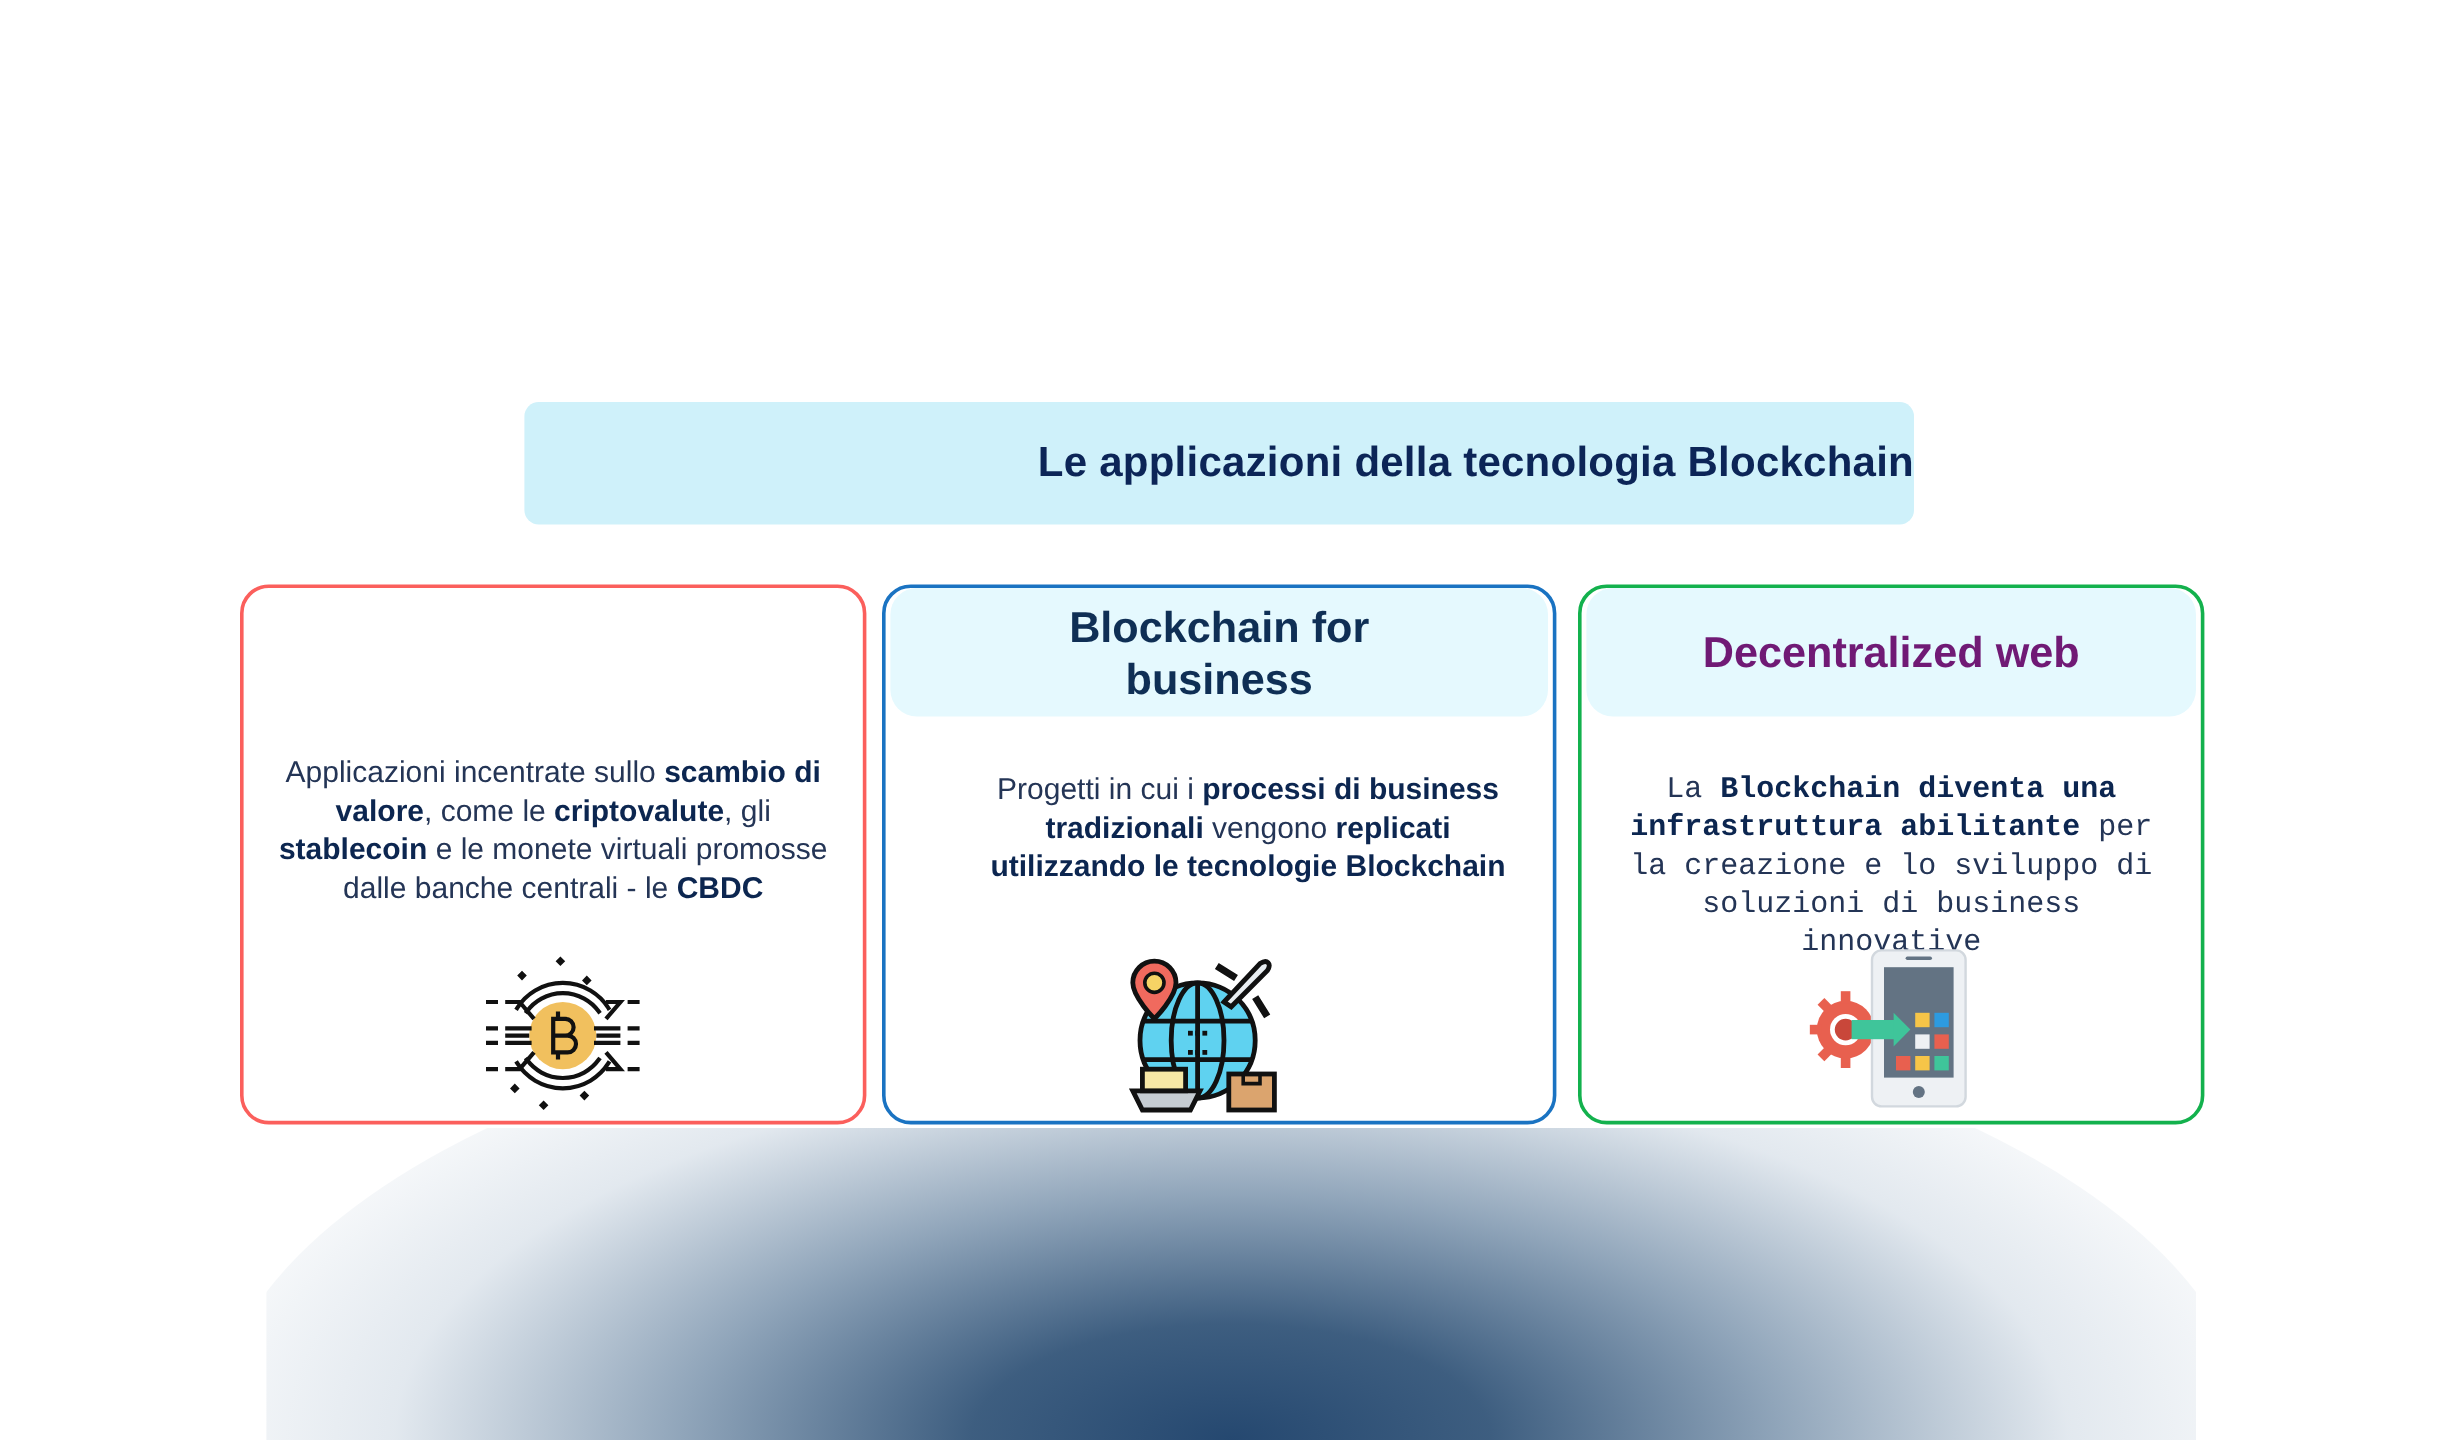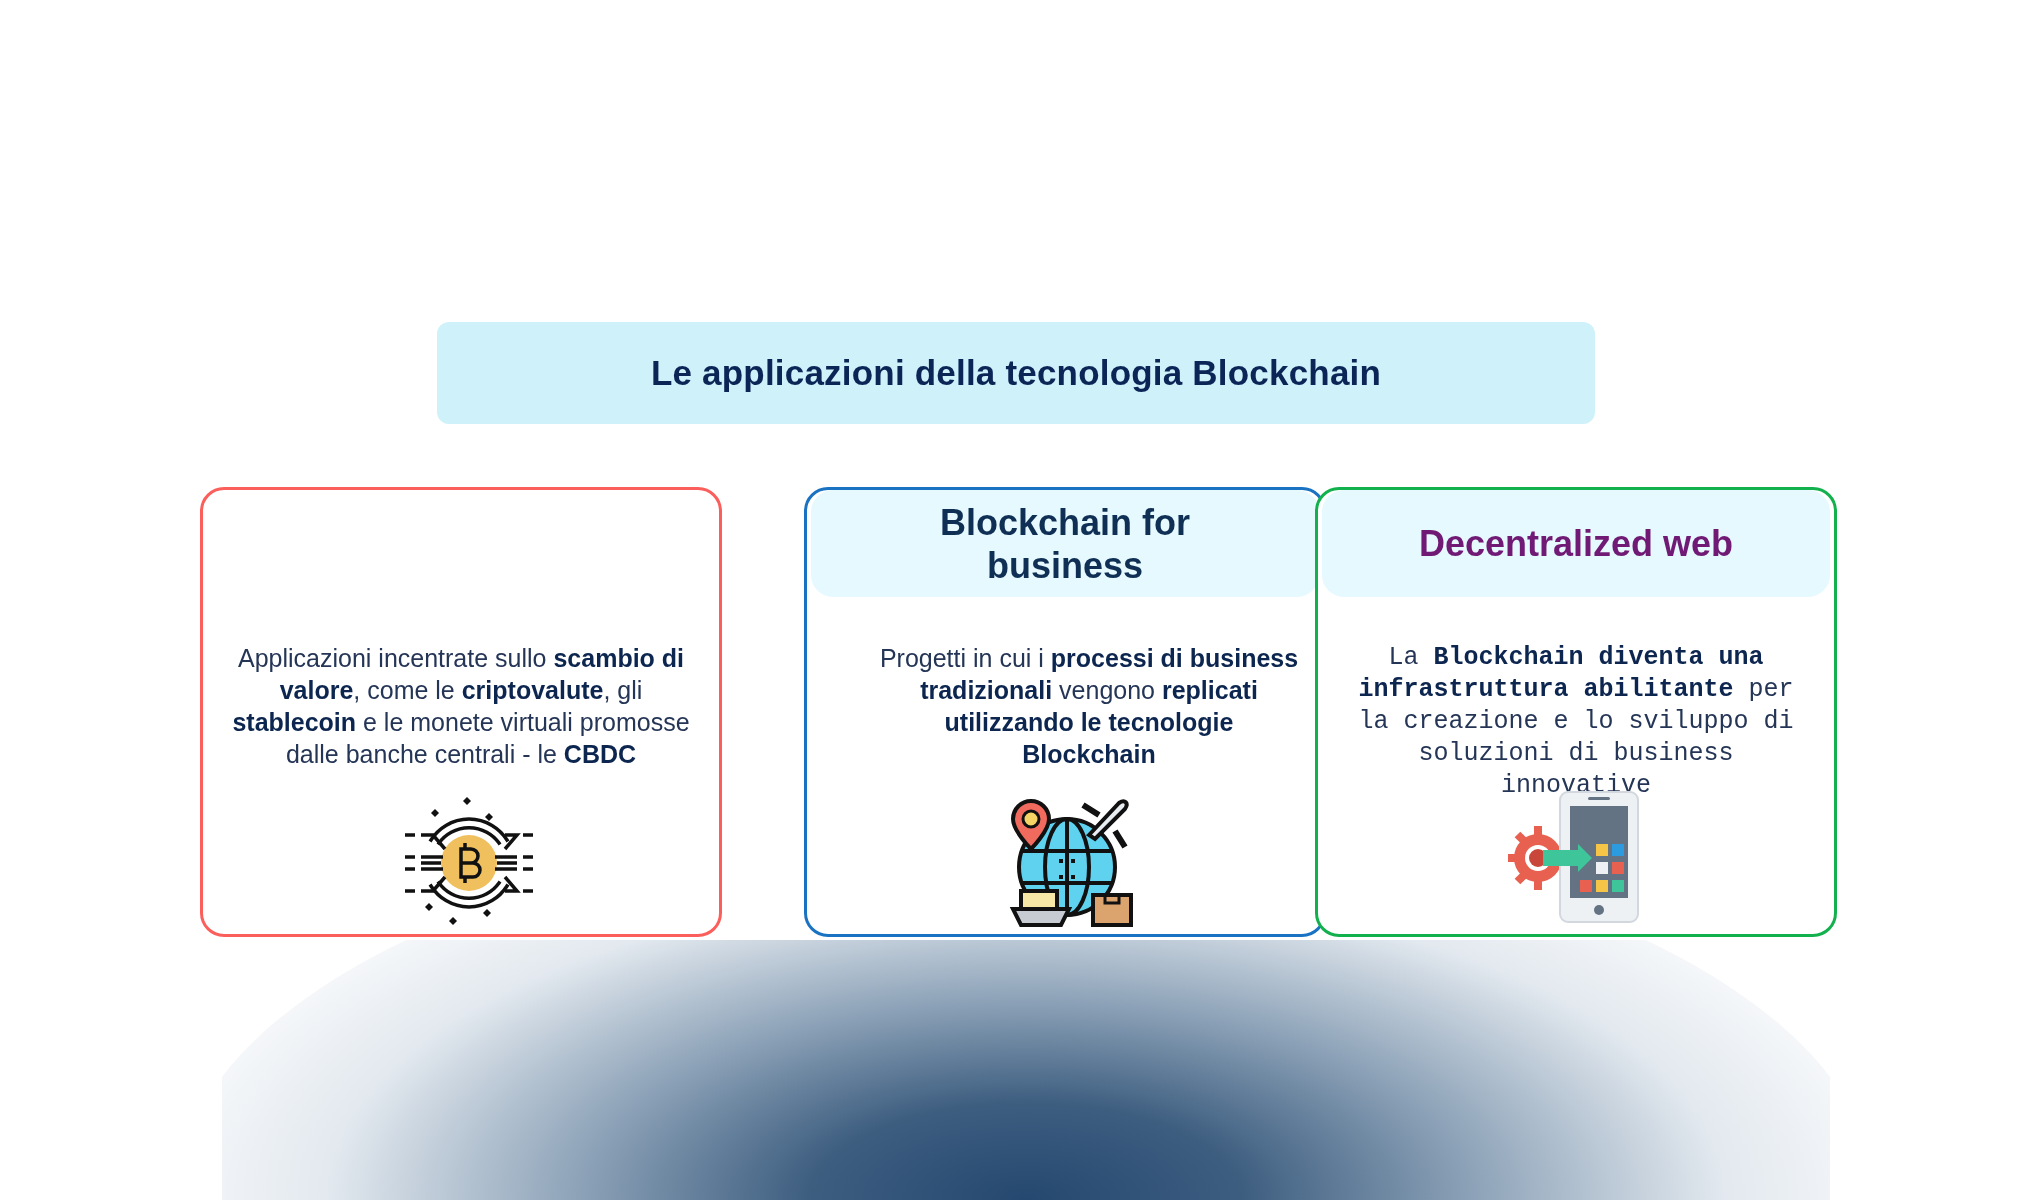--- a/index.html
+++ b/index.html
@@ -13,48 +13,48 @@
   }
   .glow::before {
     content:""; position:absolute; left:50%; top:100%;
     width:1700px; height:760px; transform:translate(-50%,-50%);
     border-radius:50%;
     background:radial-gradient(ellipse at center,
       rgba(37,72,112,1) 0%, rgba(45,80,117,0.92) 18%, rgba(70,105,140,0.6) 38%,
       rgba(140,165,190,0.25) 58%, rgba(255,255,255,0) 78%);
   }
   .banner {
-    position:absolute; left:437px; top:322px; width:1158px; height:102px;
+    position:absolute; left:437px; top:335px; width:1158px; height:102px;
     background:#cff1fa; border-radius:12px;
-    display:flex; align-items:center; justify-content:center;
+    display:flex; align-items:center; justify-content:flex-end;
   }
   .banner-title {
     font-weight:700; font-size:35px; color:#0c2557; letter-spacing:0.2px;
   }
   .card {
     position:absolute; top:487px; width:516px; height:444px;
     border:3px solid; border-radius:24px; background:#fff; box-sizing:content-box;
   }
   .card-1 { left:200px; border-color:#fb5f5c; }
-  .card-2 { left:804px; border-color:#1a73c2; }
+  .card-2 { left:735px; border-color:#1a73c2;padding-left:40px; }
   .card-3 { left:1315px; border-color:#13b14d; }
   .card-head {
     position:absolute; left:4px; right:4px; top:0; height:107px;
     background:#e5f9fe; border-radius:22px 22px 22px 22px;
     display:flex; align-items:center; justify-content:center; text-align:center;
   }
   .card-title { font-weight:700; font-size:36px; line-height:43px; }
   .card-1 .card-title { color:#ff5f5a; }
   .card-2 .card-title { color:#0f2f55; width:320px; }
   .card-3 .card-title { color:#701a75; }
   .card-body {
     position:absolute; left:20px; right:20px; text-align:center;
     font-size:25px; line-height:32px; color:#243556;
   }
-  .card-1 .card-body { top:152px; }
+  .card-1 .card-body { top:138px; }
   .card-2 .card-body { top:152px;margin-left:48px; }
   .card-3 .card-body { top:152px;font-family:Liberation Mono, monospace; }
   .card-body b { color:#0c2650; font-weight:700; }
   .icon { position:absolute; }
   .card-1 .icon { left:198px; top:305px; width:136px; height:136px; }
   .card-2 .icon { left:196px; top:305px; width:136px; height:136px; }
   .card-3 .icon { left:190px; top:298px; width:150px; height:140px; }
 </style>
 </head>
 <body>

